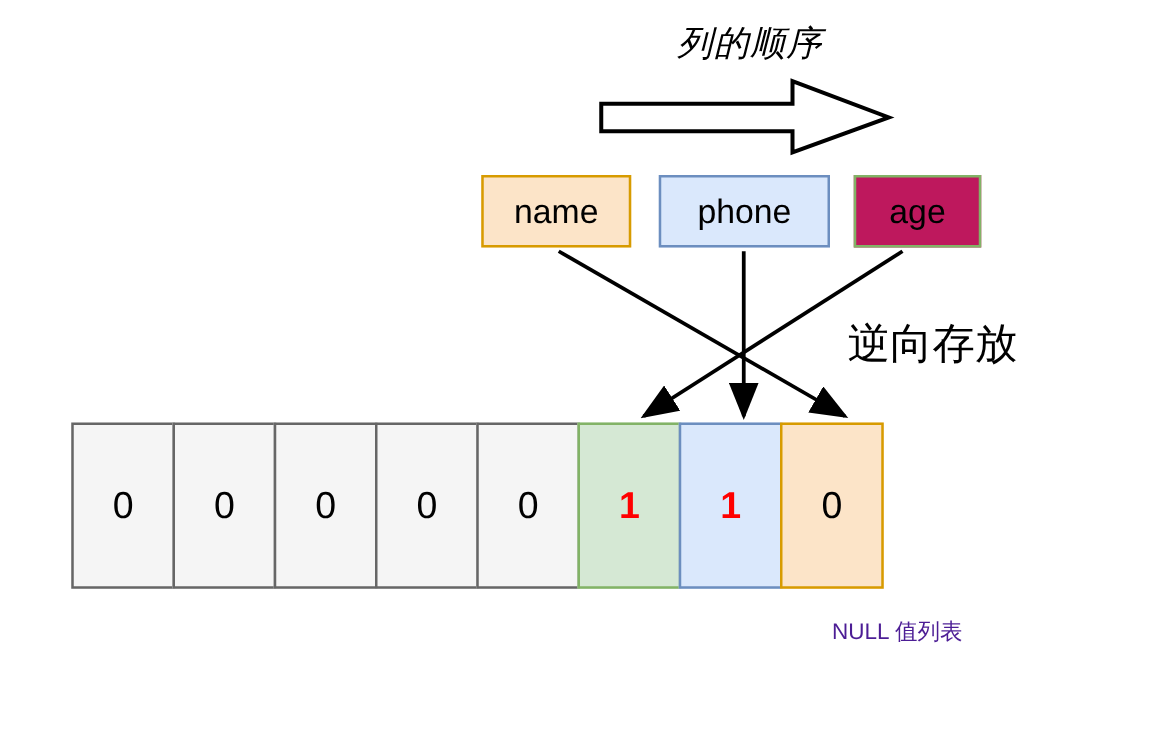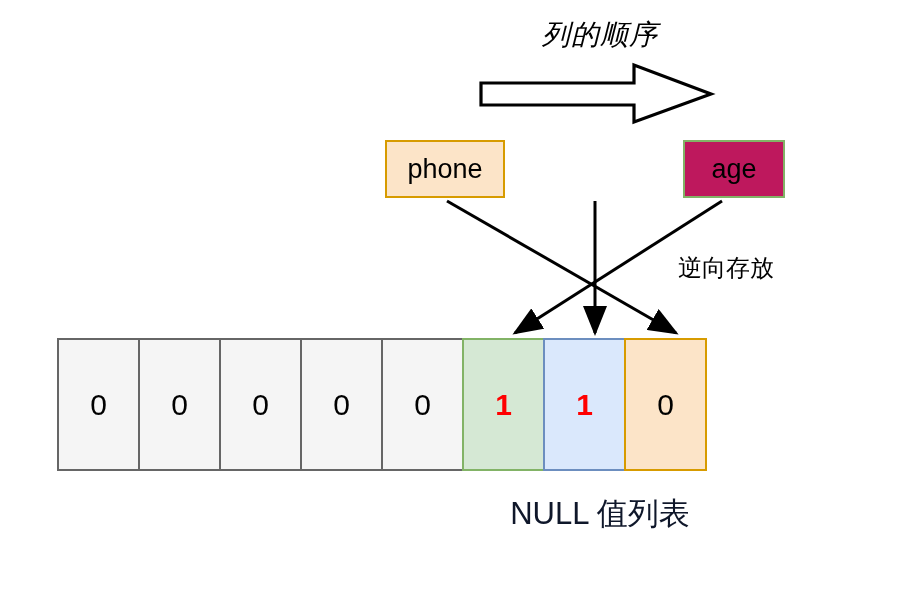--- a/index.html
+++ b/index.html
@@ -31,33 +31,33 @@
     color: #000000;
     letter-spacing: 1px;
     white-space: nowrap;
     font-style: italic;
   }
 
   
   #label-reverse-storage {
     left: 678px;
     top: 252px;
-    font-size: 24px;
+    font-size: 34px;
     color: #000000;
     white-space: nowrap;
   }
 
   
   #caption-null-list {
     left: 430px;
     top: 493px;
     width: 340px;
-    text-align: center;
-    font-size: 31px;
-    color: #0f172a;
+    text-align: right;
+    font-size: 18px;
+    color: #4c1d95;
     white-space: nowrap;
   }
 
   
   .col-box {
     position: absolute;
     height: 58px;
     border-width: 2px;
     border-style: solid;
     box-sizing: border-box;
@@ -134,22 +134,23 @@
 
     <polygon points="481,83 634,83 634,65 711,94 634,122 634,105 481,105" fill="#ffffff" stroke="#000000" stroke-width="3.2" stroke-linejoin="miter"></polygon>
 
     <line x1="447" y1="201" x2="676" y2="333" stroke="#000000" stroke-width="3" marker-end="url(#arrowhead)"></line>
 
     <line x1="595" y1="201" x2="595" y2="333" stroke="#000000" stroke-width="3" marker-end="url(#arrowhead)"></line>
 
     <line x1="722" y1="201" x2="515" y2="333" stroke="#000000" stroke-width="3" marker-end="url(#arrowhead)"></line>
   </svg>
 
-  <div class="col-box" id="col-box-name">phone</div>
+  <div class="col-box" id="col-box-name">name</div>
 
+  <div class="col-box" id="col-box-phone">phone</div>
 
   <div class="col-box" id="col-box-age">age</div>
 
   <div class="abs" id="label-reverse-storage">逆向存放</div>
 
   <div class="abs" id="null-bitmap-row">
       <div class="bit-cell gray">
         <span style="color: rgb(0, 0, 0);">0</span>
       </div>
       <div class="bit-cell gray">

